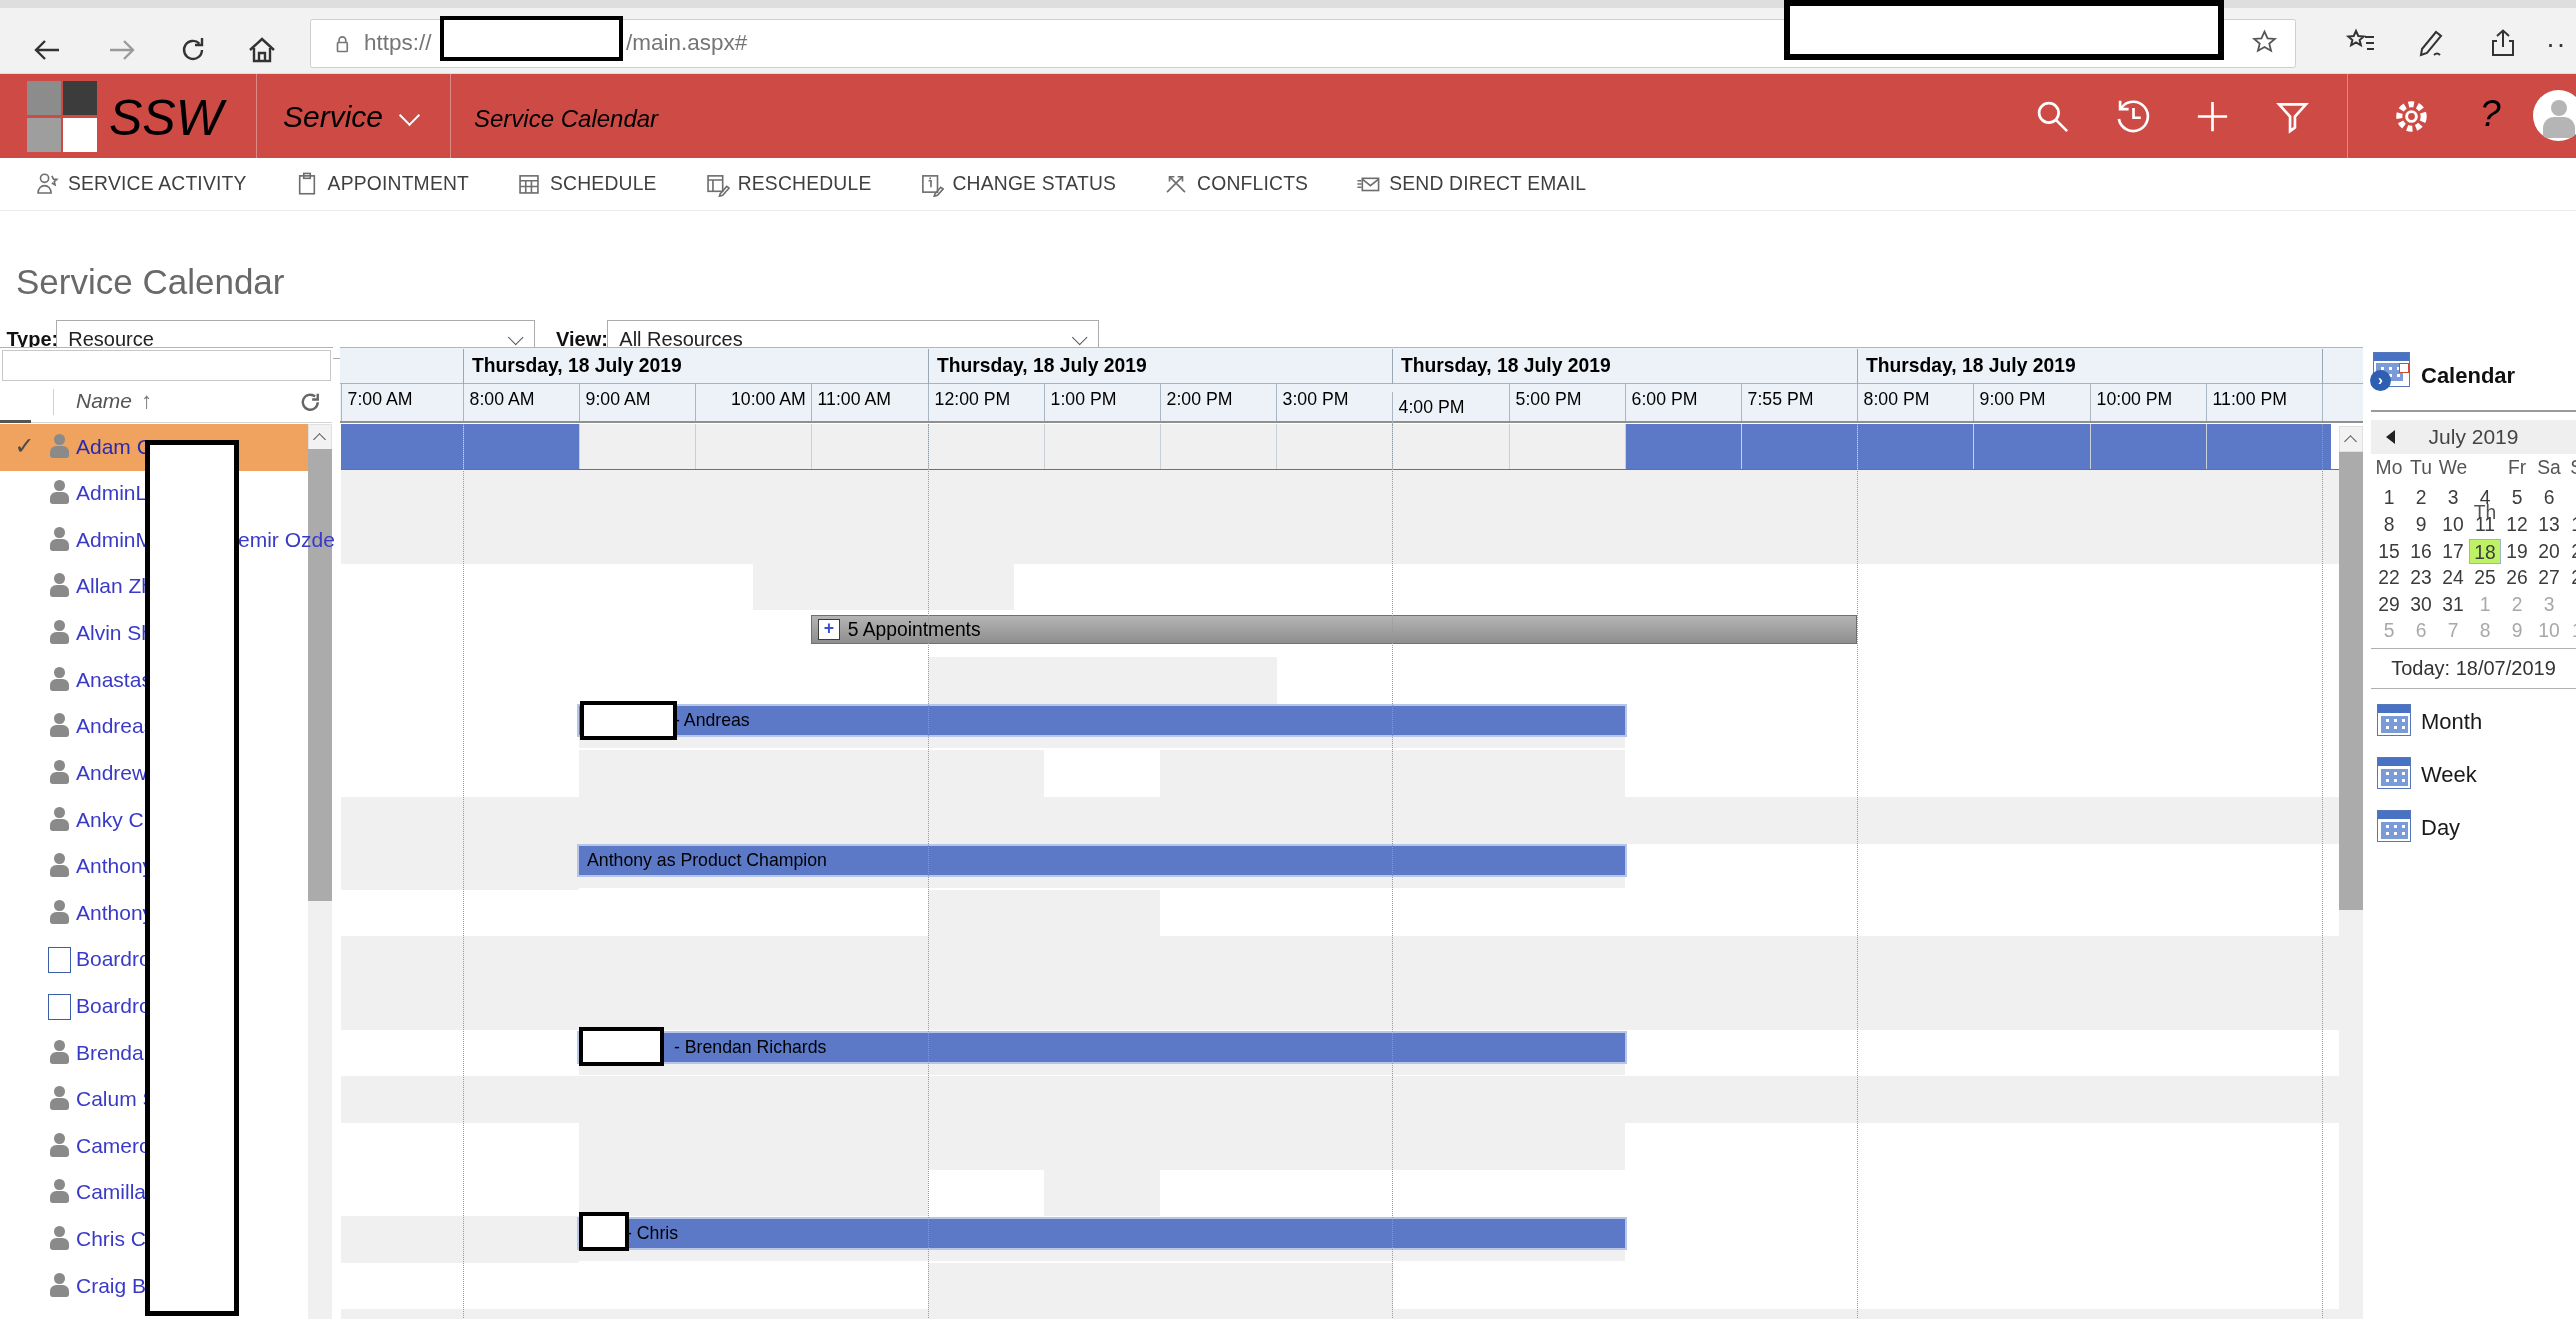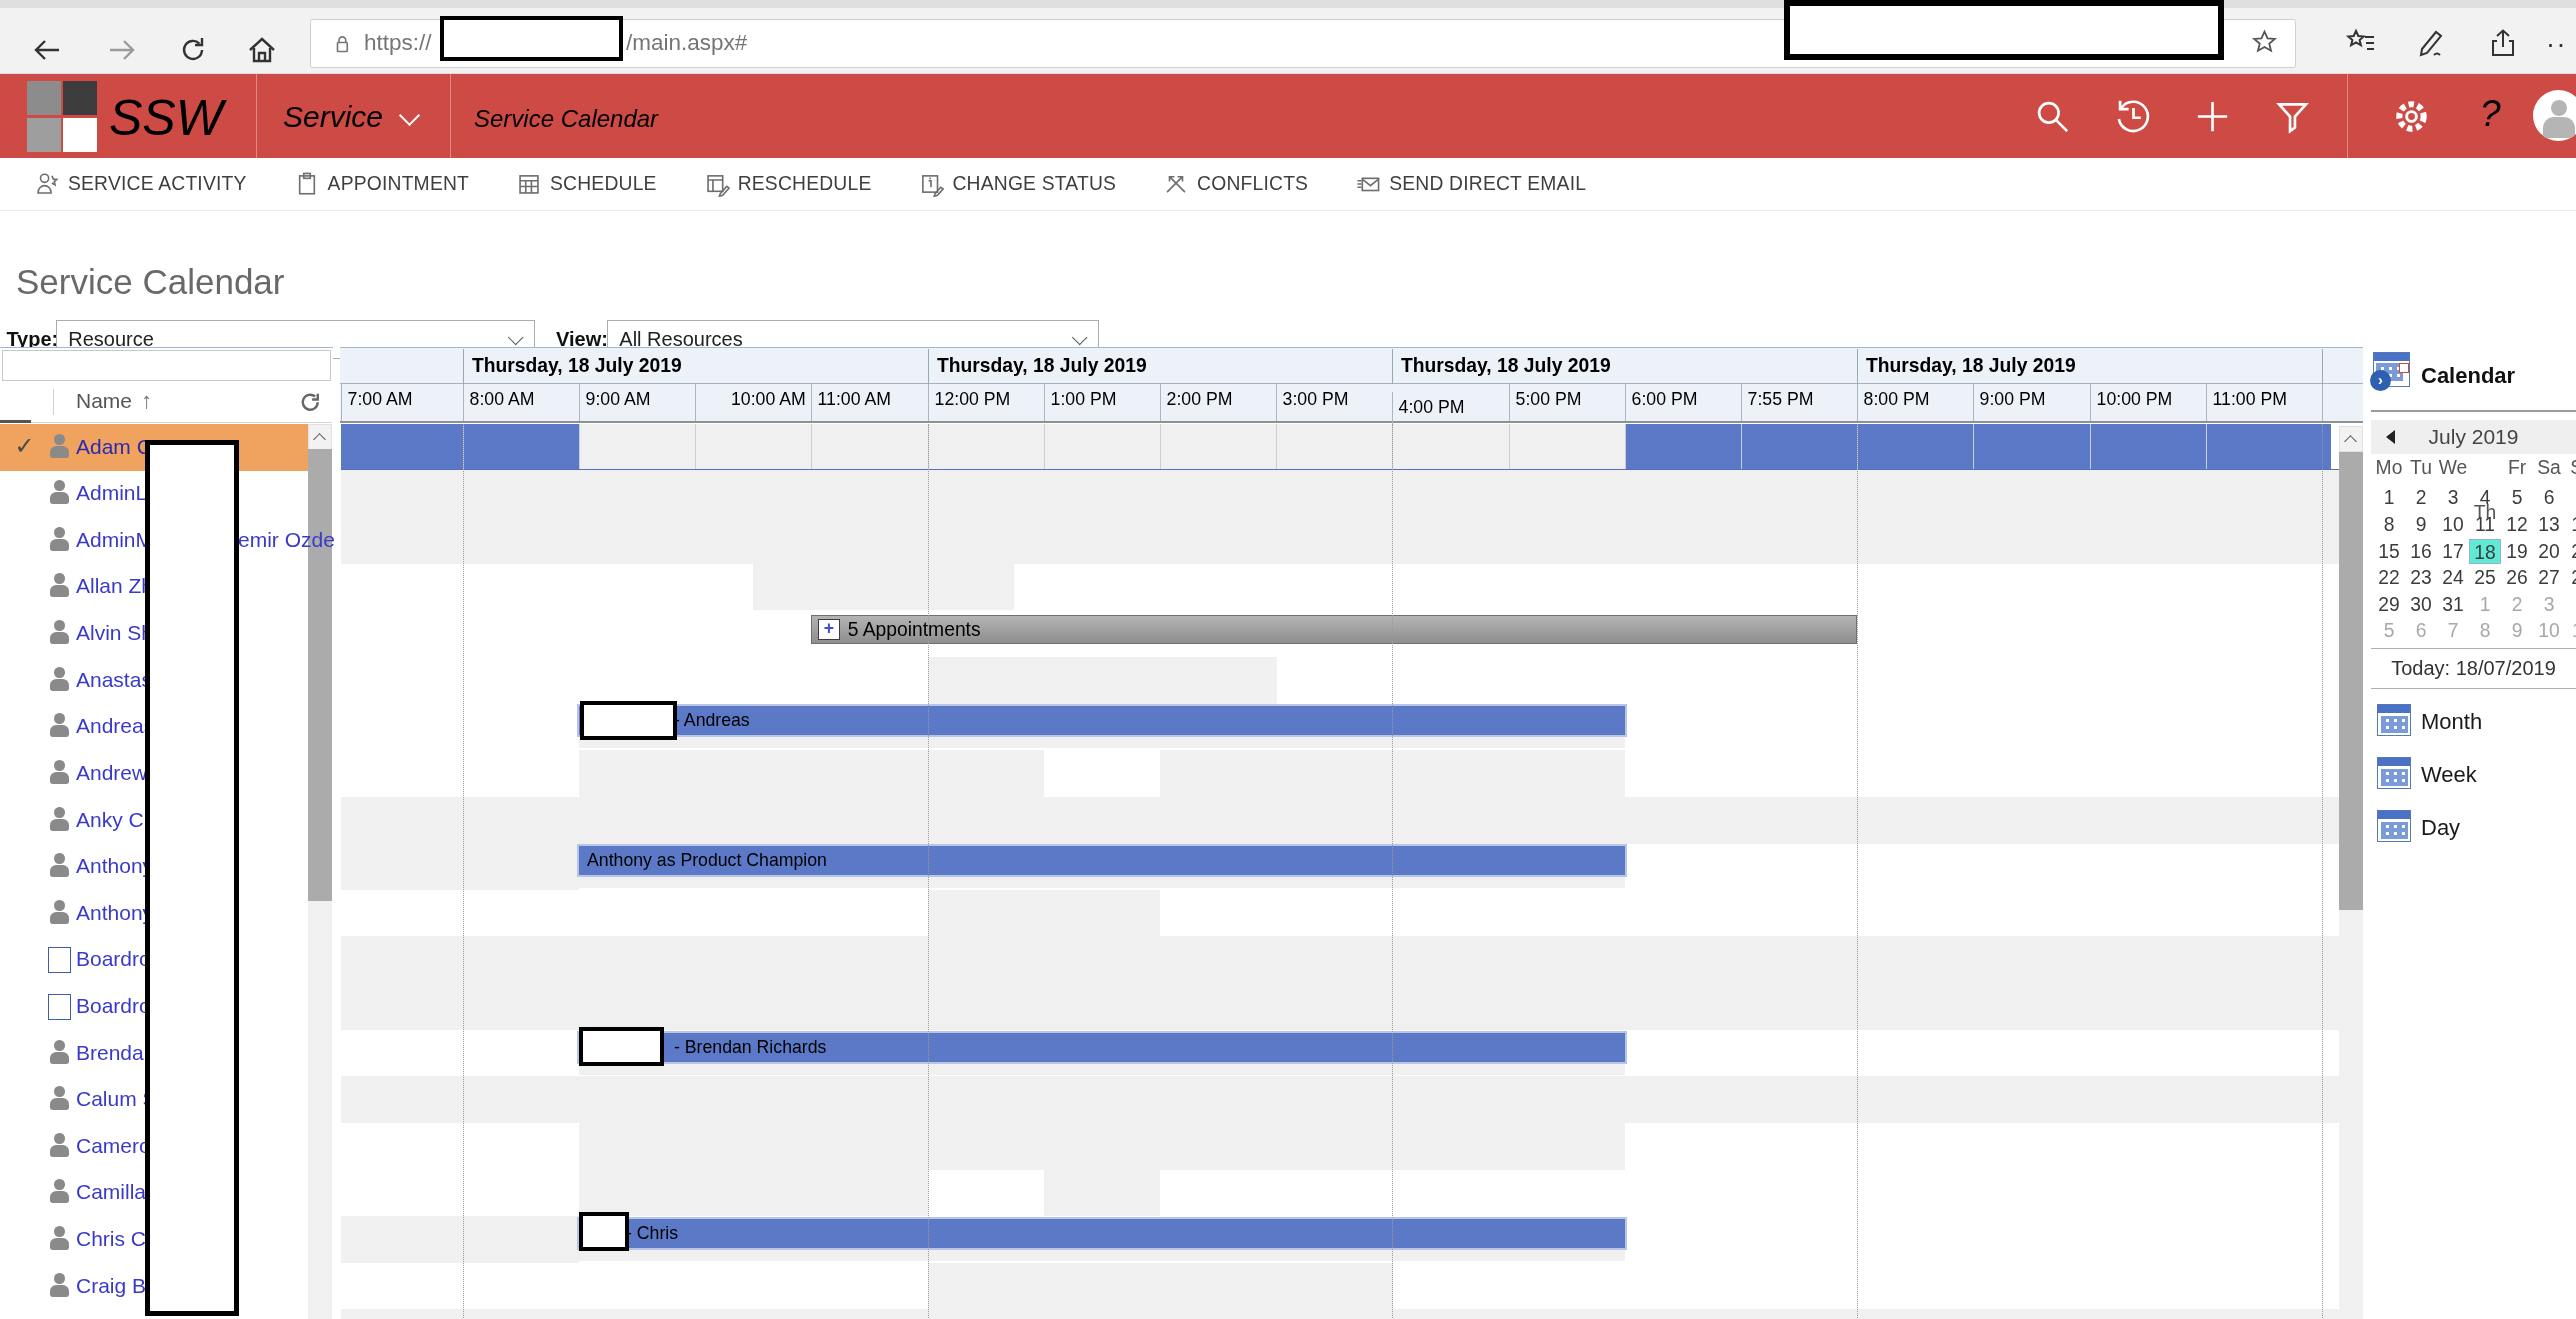--- a/index.html
+++ b/index.html
@@ -28,21 +28,21 @@
   
   #pgtitle{left:16px;top:262px;font-size:35px;color:#696969;}
   .lbl-bold{font-weight:bold;font-size:20px;color:#111;}
   .selectbox{position:absolute;height:39px;background:#fff;border:0.8px solid #ababab;box-sizing:border-box;font-size:20px;color:#222;line-height:37px;padding-left:11.3px;}
   .sel-chev{position:absolute;right:13px;top:11.3px;width:10.4px;height:10.4px;border-right:1.6px solid #555;border-bottom:1.6px solid #555;transform:rotate(45deg);}
   #searchbox{left:1826px;top:271px;width:749px;height:47px;border:0.8px solid #c8c8c8;box-sizing:border-box;background:#fff;}
   #searchph{position:absolute;left:14.5px;top:9.6px;font-size:22px;font-style:italic;color:#939393;}
   
   #lpanel{left:0;top:347px;width:333px;height:973px;background:#fff;border-top:1.6px solid #9fb8d4;box-sizing:border-box;}
   #l-emptybox{left:1.6px;top:350px;width:329px;height:31px;background:#fff;border:0.8px solid #c8c8c8;box-sizing:border-box;}
-  #l-header{left:0;top:383px;width:332px;height:40px;background:#fff;border-bottom:0.8px solid #d4d4d4;box-sizing:border-box;}
+  #l-header{left:0;top:383px;width:332px;height:40px;background:#fff;border-bottom:0.8px solid #d4d4d4;box-sizing:border-box;font-style:italic;}
   #l-header .vdiv{position:absolute;left:53px;top:6.4px;width:0.8px;height:26px;background:#d0d0d0;}
   #l-hdr-dark{left:0;top:420px;width:31px;height:3.2px;background:#555;}
   .lrow-name{position:absolute;left:76px;font-size:21px;color:#3a3ac8;white-space:nowrap;}
   .p-icon{position:absolute;width:22.5px;height:26px;}
   .p-icon::before{content:"";position:absolute;left:6.4px;top:0;width:10.4px;height:10.4px;border-radius:50%;background:#8a8a8a;}
   .p-icon::after{content:"";position:absolute;left:2.4px;top:12px;width:18.5px;height:11.3px;border-radius:6.4px 6.4px 2.4px 2.4px;background:#8a8a8a;}
   .b-icon{position:absolute;width:21px;height:24px;background:linear-gradient(#7fa3e0,#4a6fbf);border:0.8px solid #3b5ea8;
           background-image:repeating-linear-gradient(0deg,rgba(255,255,255,.85) 0 1.6px,transparent 1.6px 6.4px),repeating-linear-gradient(90deg,rgba(255,255,255,.85) 0 1.6px,transparent 1.6px 6.4px);}
   .checkmark{position:absolute;left:14.5px;font-size:24px;color:#4a4a4a;}
   .scroll-track{background:#f0f0f0;}
@@ -65,21 +65,21 @@
   .mb-lbl{font-size:19.3px;color:#000;}
   
   .rdiv{position:absolute;left:2371px;width:205px;height:1.6px;background:#9a9a9a;}
   .cal-ttl{position:absolute;left:2421px;top:363px;font-size:22px;font-weight:bold;color:#111;}
   .mc-hdr{position:absolute;left:2371px;top:420px;width:205px;height:34px;background:#efefef;}
   .mc-arrow{position:absolute;left:14.5px;top:9.6px;width:0;height:0;border-top:7.2px solid transparent;border-bottom:7.2px solid transparent;border-right:9.6px solid #222;}
   .mc-month{position:absolute;left:0;top:4.8px;width:205px;text-align:center;font-size:21px;color:#444;}
   .mc-dow,.mc-day{position:absolute;width:32px;text-align:center;font-size:19.3px;color:#3c3c3c;}
   .mc-dow{color:#555;}
   .muted{color:#a8a8a8;}
-  .today-cell{background:#5eead4;border:0.8px solid #99b4ce;box-sizing:border-box;}
+  .today-cell{background:#bef264;border:0.8px solid #99b4ce;box-sizing:border-box;}
   #todaylbl{position:absolute;left:2371px;top:657px;width:205px;text-align:center;font-size:20px;color:#333;}
   .view-row{position:absolute;left:2371px;width:205px;height:42px;cursor:pointer;}
   .view-lbl{position:absolute;left:50px;top:8px;font-size:22px;color:#1a1a1a;}
   .cal-glyph{position:absolute;left:6.4px;top:3.2px;width:34px;height:32px;background:#fff;border:0.8px solid #5577bb;box-sizing:border-box;}
   .cal-glyph::before{content:"";position:absolute;left:0;top:0;width:100%;height:8px;background:#4a72c4;}
   .cal-glyph::after{content:"";position:absolute;left:2.4px;top:10.4px;width:27px;height:17.7px;
        background-image:repeating-linear-gradient(0deg,#7b9ad8 0 4px,transparent 4px 7.2px),repeating-linear-gradient(90deg,#7b9ad8 0 4.8px,transparent 4.8px 8px);}
   
   .redact{position:absolute;background:#fff;z-index:50;}
 </style>

